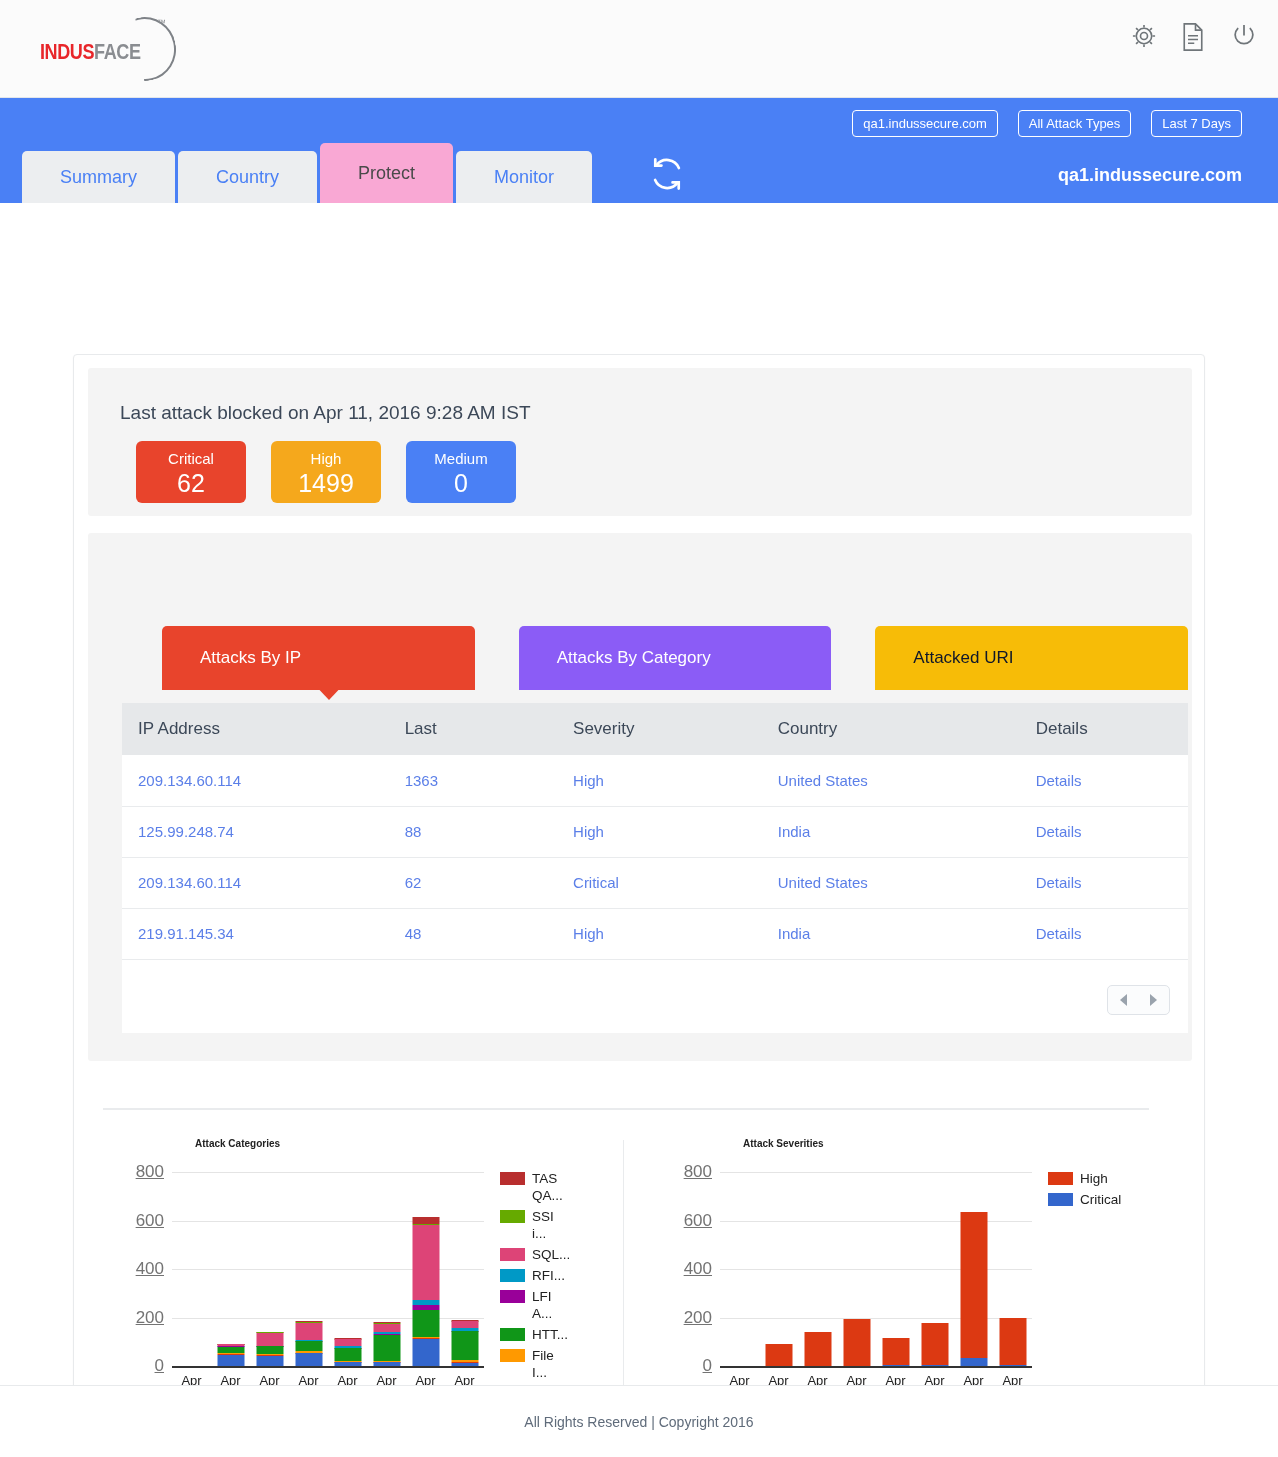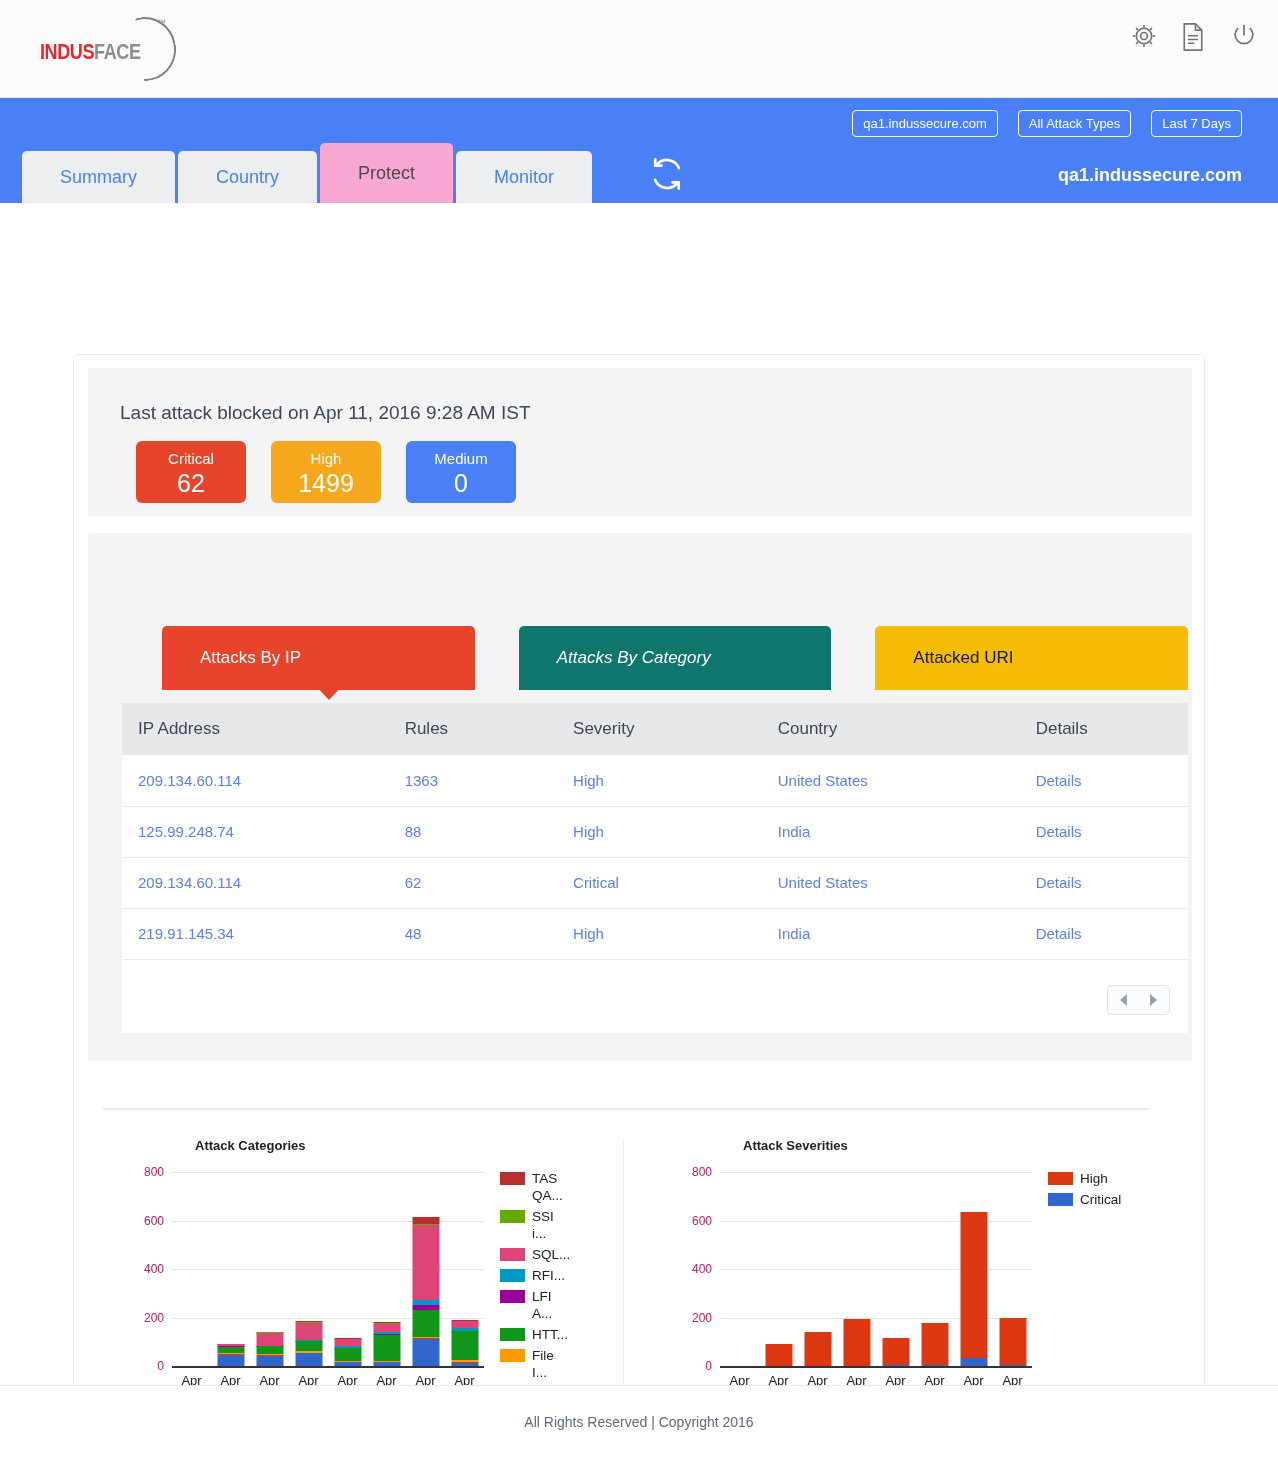--- a/index.html
+++ b/index.html
@@ -201,21 +201,21 @@
     height: 64px;
     border-radius: 5px 5px 0 0;
     display: flex; align-items: center;
     padding-left: 38px;
     font-size: 17px;
     cursor: pointer;
     position: relative;
     margin-left: 40px;
   }
   .atk-tab.t1 { background: #e8442c; color: #ffffff; }
-  .atk-tab.t2 { background: #0f766e; color: #ffffff; font-style: italic; }
+  .atk-tab.t2 { background: #8b5cf6; color: #ffffff; }
   .atk-tab.t3 { background: #f7bc07; color: #0f172a; }
   .atk-tab.t1::after {
     content: "";
     position: absolute;
     left: 150px; top: 56px;
     border-left: 17px solid transparent;
     border-right: 17px solid transparent;
     border-top: 18px solid #e8442c;
   }
 
@@ -289,21 +289,21 @@
     width: 1px; height: 300px;
     background: #e9ebed;
   }
   .chart { position: absolute; top: 0; height: 300px; }
   .chart-left  { left: 48px;  width: 500px; }
   .chart-right { left: 596px; width: 500px; }
 
   .chart-title {
     position: absolute;
     left: 73px; top: 8px;
-    font-size: 13px;
+    font-size: 10px;
     font-weight: bold;
     color: #222222;
   }
   .plot {
     position: absolute;
     left: 50px; top: 42px;
     width: 312px; height: 196px;
   }
   .plot .gridline {
     position: absolute; left: 0; width: 100%;
@@ -311,23 +311,24 @@
   }
   .plot .axis {
     position: absolute; left: 0; bottom: 0;
     width: 100%; height: 2px; background: #333333;
   }
   .ytick {
     position: absolute;
     right: 100%;
     margin-right: 8px;
     transform: translateY(-50%);
-    font-size: 12px;
-    color: #be185d;
+    font-size: 17px;
+    color: #737373;
     white-space: nowrap;
+    text-decoration: underline;
   }
   .bars {
     position: absolute; left: 0; bottom: 2px;
     width: 100%; height: 194px;
     display: flex;
   }
   .bar-slot { flex: 1; position: relative; height: 100%; }
   .bar-stack {
     position: absolute; bottom: 0; left: 50%;
     transform: translateX(-50%);
@@ -467,21 +468,21 @@
         <div class="atk-tab t1">Attacks By IP</div>
         <div class="atk-tab t2">Attacks By Category</div>
         <div class="atk-tab t3">Attacked URI</div>
       </div>
 
       <div class="tbl-wrap">
         <table class="atk">
           <thead>
             <tr>
               <th class="col-ip">IP Address</th>
-              <th class="col-cnt">Rules</th>
+              <th class="col-cnt">Last</th>
               <th class="col-sev">Severity</th>
               <th class="col-ctry">Country</th>
               <th class="col-det">Details</th>
             </tr>
           </thead>
           <tbody>
             <tr>
               <td>209.134.60.114</td>
               <td>1363</td>
               <td>High</td>

